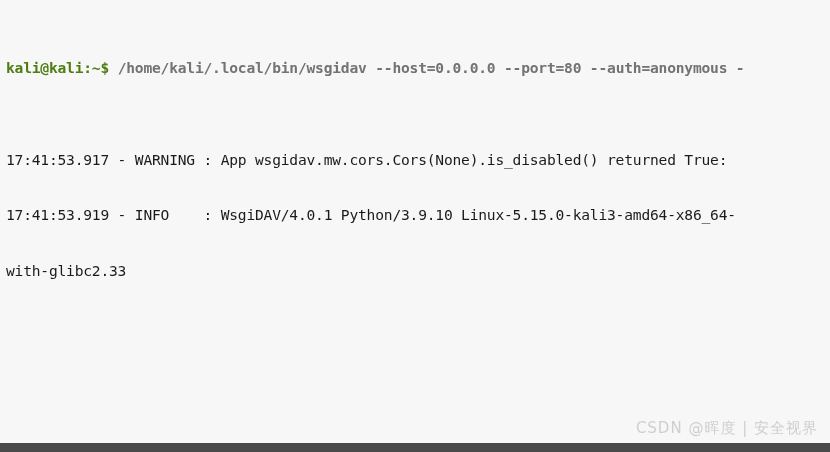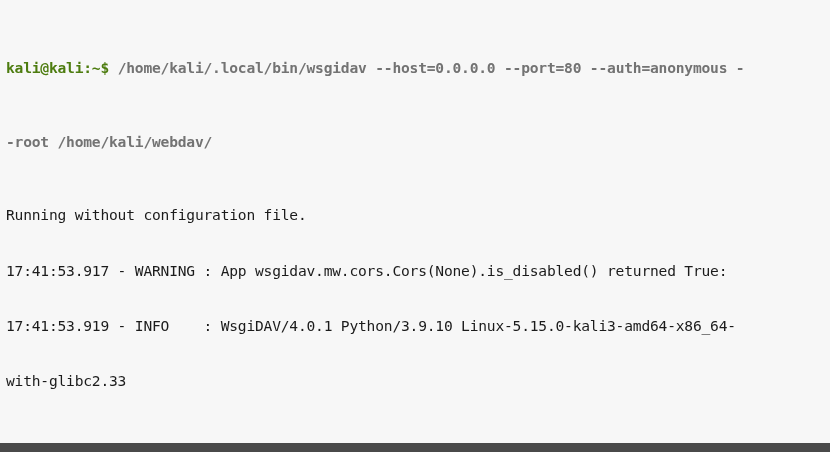--- a/index.html
+++ b/index.html
@@ -68,23 +68,21 @@
 </style>
 </head>
 <body>
 
 <div id="terminal-window">
 
   <div id="terminal-output">
 
     <span class="line"><span class="prompt">kali@kali:~$</span><span class="cmd"> /home/kali/.local/bin/wsgidav --host=0.0.0.0 --port=80 --auth=anonymous -</span></span>
 
-    <span class="line"><span class="cmd">-root /home/kali/webdav/</span></span>
 
-    <span class="line plain">Running without configuration file.</span>
     <span class="line plain">17:41:53.917 - WARNING : App wsgidav.mw.cors.Cors(None).is_disabled() returned True:</span>
     <span class="line plain">17:41:53.919 - INFO    : WsgiDAV/4.0.1 Python/3.9.10 Linux-5.15.0-kali3-amd64-x86_64-</span>
     <span class="line plain">with-glibc2.33</span>
     
     
     
     
     
     
     
@@ -93,16 +91,17 @@
     
     
     
     
     
 
     
 
   </div>
 
+  <div id="watermark">CSDN @晖度 | 安全视界</div>
 
   <div id="bottom-bar"></div>
 
 </div>
 
 </body></html>

